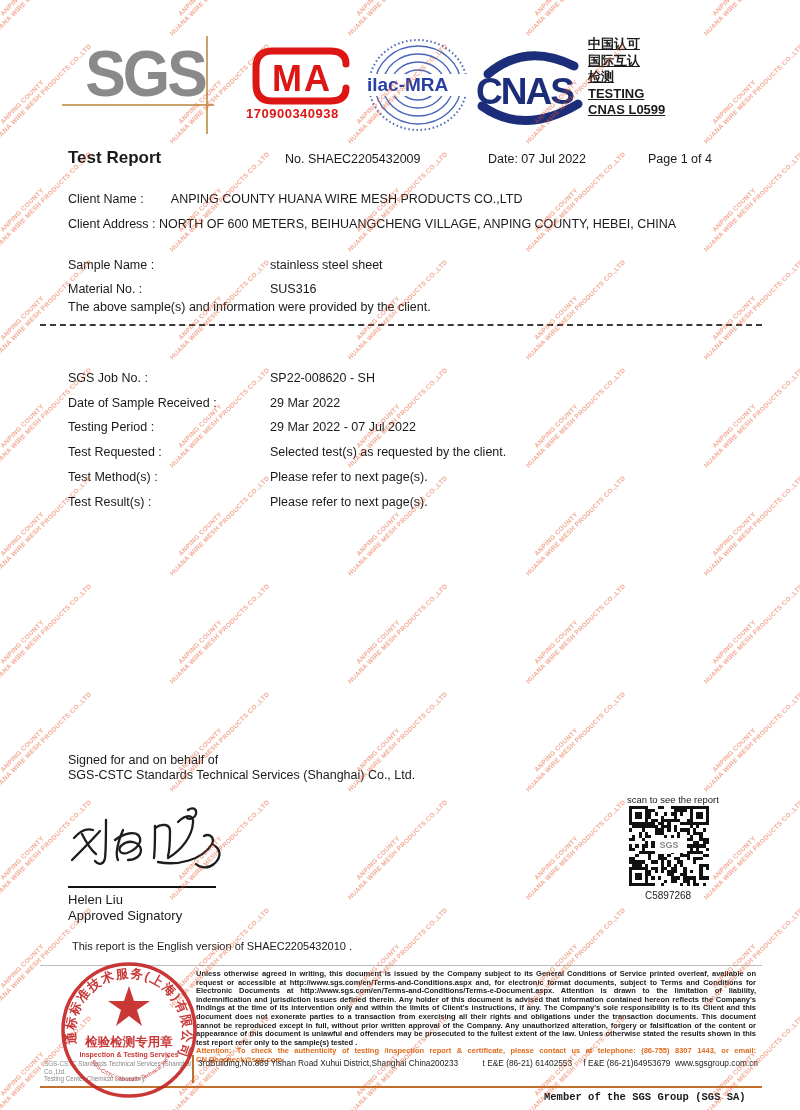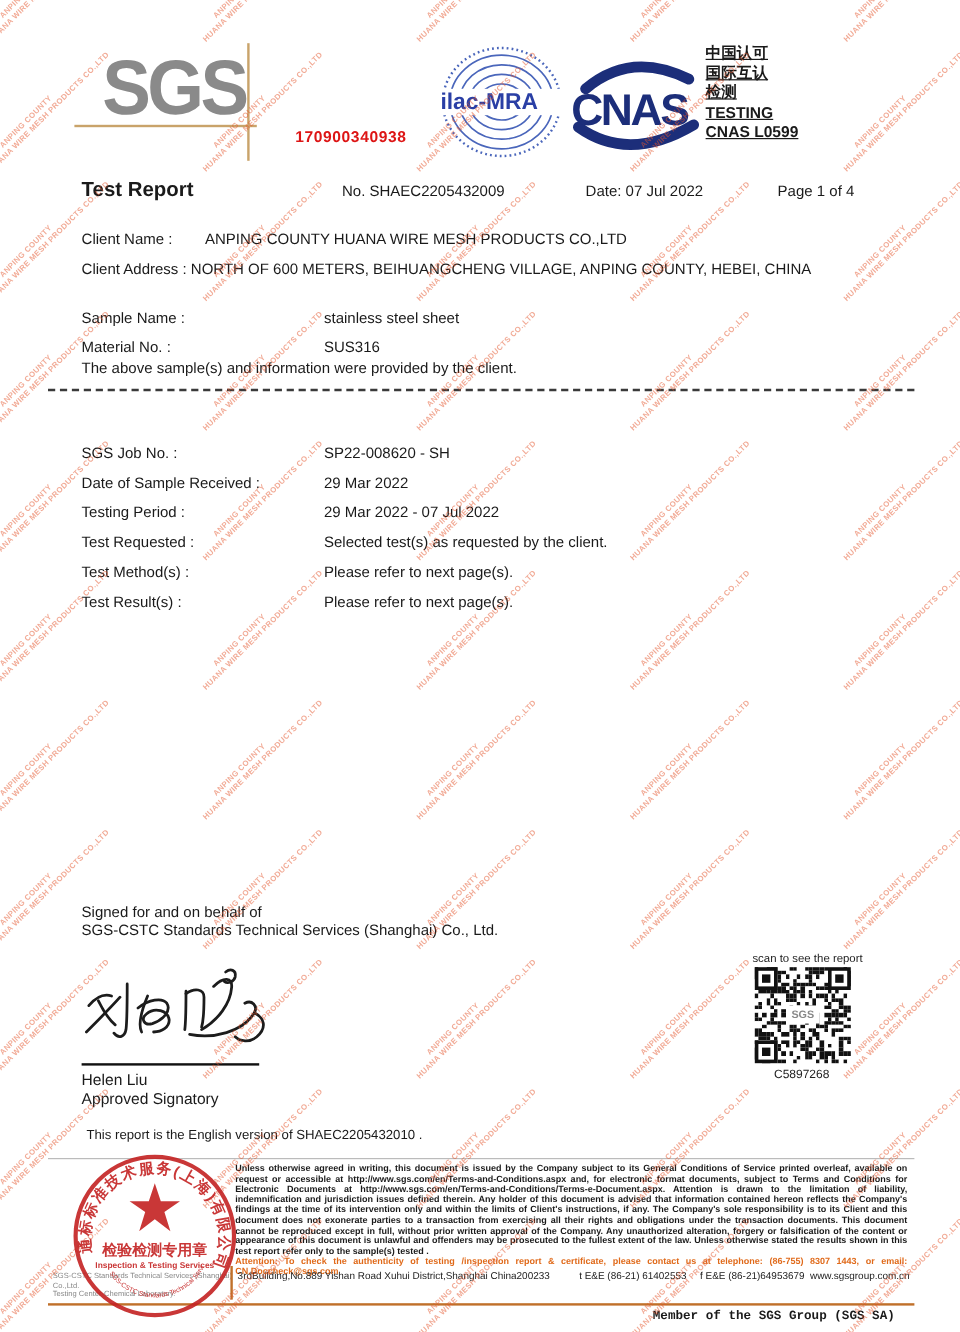--- a/index.html
+++ b/index.html
@@ -74,20 +74,26 @@
 </style>
 </head>
 <body>
 
 <div class="page">
 
   <div class="abs sgs-word">SGS</div>
   <div class="abs tan-h"></div>
   <div class="abs tan-v"></div>
 
+  <div class="abs cma-box">
+    <svg width="114" height="62" viewBox="0 0 114 62">
+      <path d="M98,20 Q98,7 82,7 H24 Q8,7 8,24 V40 Q8,57 24,57 H82 Q98,57 98,44" fill="none" stroke="#dd1515" stroke-width="7" stroke-linecap="round"></path>
+      <text x="24" y="47" font-size="36" font-weight="bold" fill="#dd1515" letter-spacing="2">MA</text>
+    </svg>
+  </div>
   <div class="abs cma-num">170900340938</div>
 
   <div class="abs ilac-box">
     <svg width="104" height="94" viewBox="0 0 104 94">
       <ellipse cx="52" cy="47" rx="49" ry="45" fill="none" stroke="#4a66bb" stroke-width="2" stroke-dasharray="1.5,2.6"></ellipse>
       <ellipse cx="52" cy="47" rx="43" ry="39" fill="none" stroke="#4a66bb" stroke-width="1.4"></ellipse>
       <ellipse cx="52" cy="47" rx="35" ry="31" fill="none" stroke="#4a66bb" stroke-width="1.4"></ellipse>
       <ellipse cx="52" cy="47" rx="27" ry="23" fill="none" stroke="#4a66bb" stroke-width="1.4"></ellipse>
       <ellipse cx="52" cy="47" rx="19" ry="15" fill="none" stroke="#4a66bb" stroke-width="1.4"></ellipse>
       <ellipse cx="52" cy="47" rx="11" ry="8" fill="none" stroke="#4a66bb" stroke-width="1.4"></ellipse>

